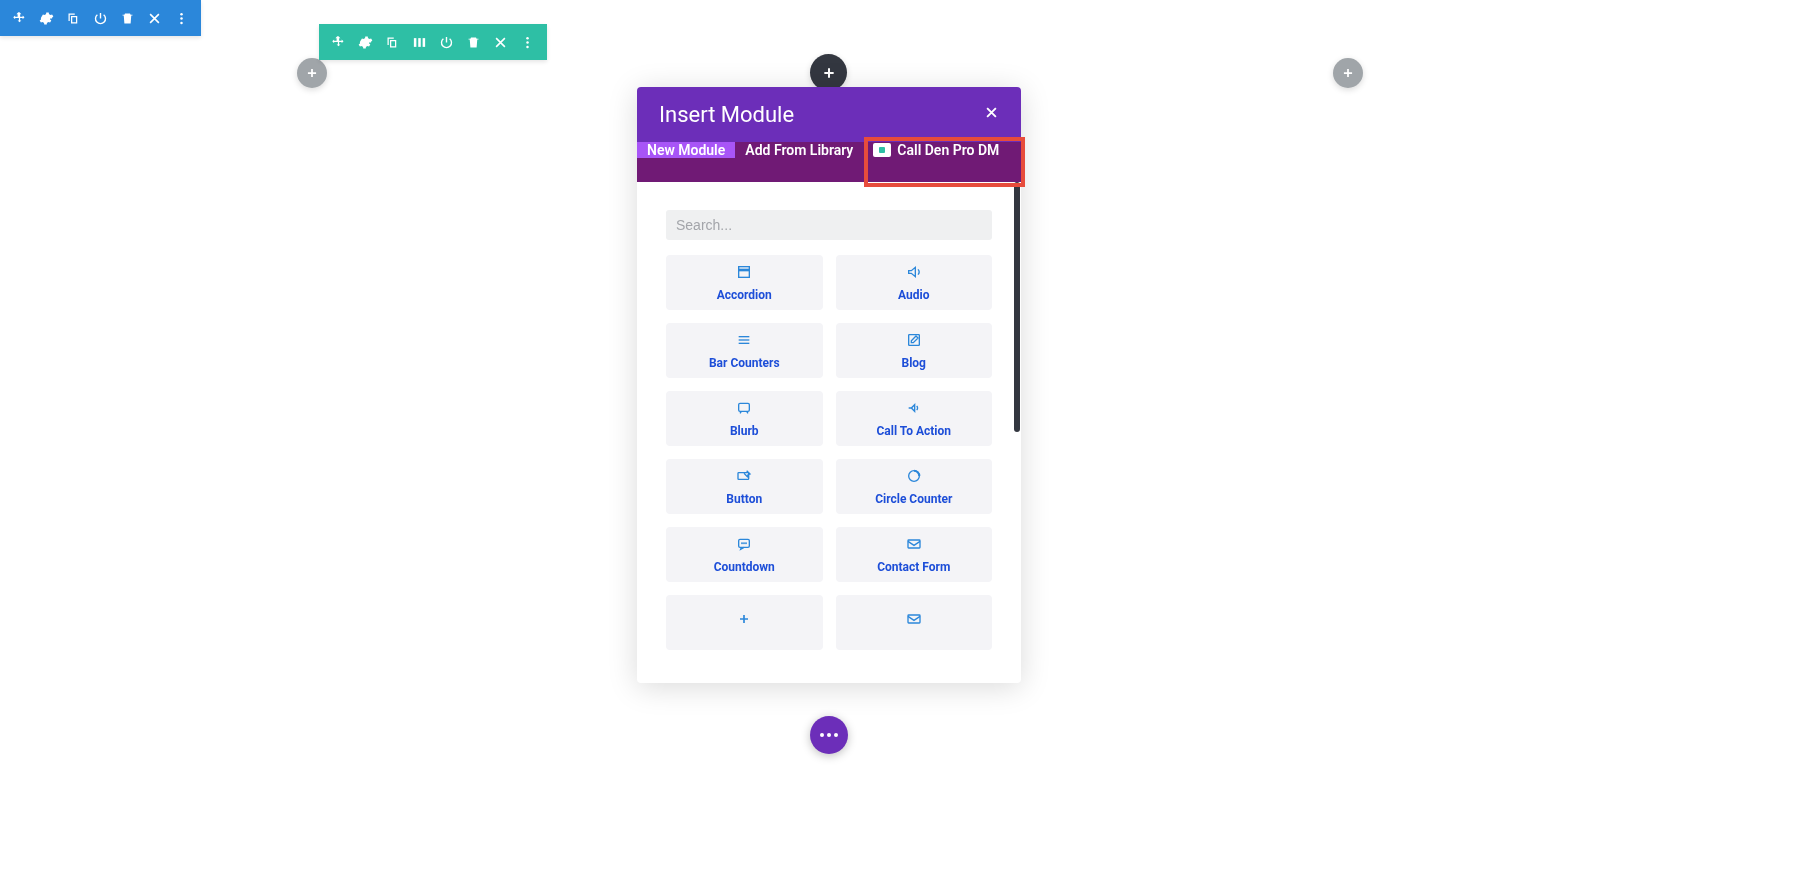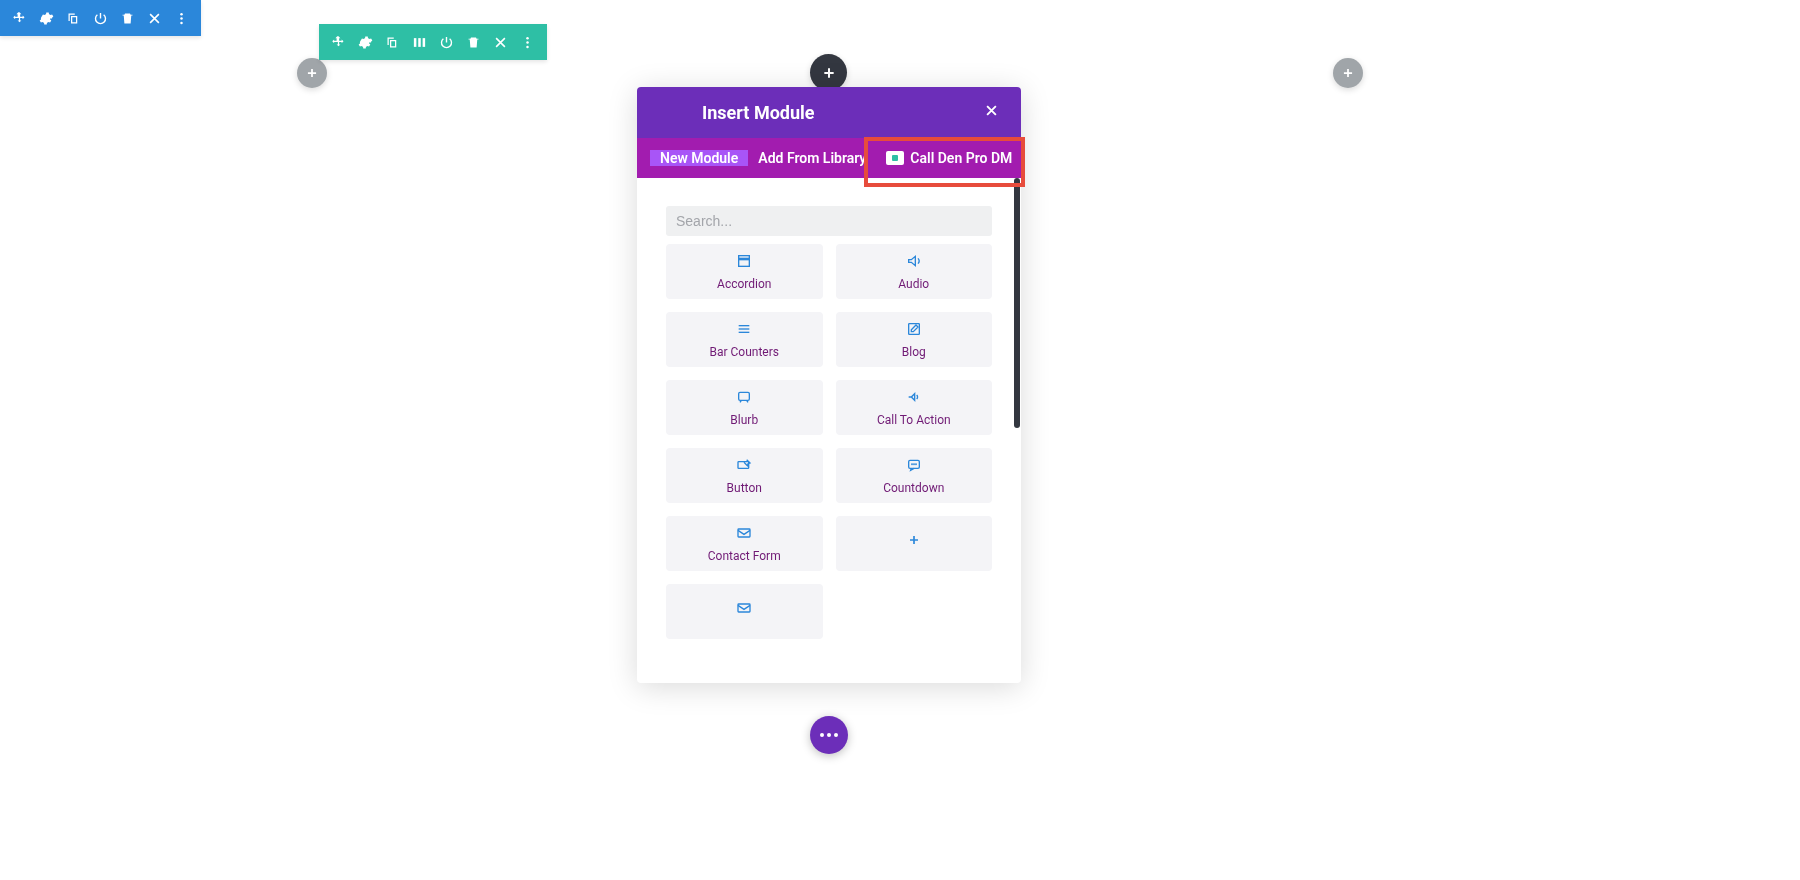--- a/index.html
+++ b/index.html
@@ -74,30 +74,29 @@
       flex-direction: column;
     }
     .modal-header {
       background: #6c2eb9;
       color: #fff;
       display: flex;
       align-items: center;
       justify-content: space-between;
       padding: 15px 22px;
     }
-    .modal-title { font-size: 18px; font-weight: 700; margin-left: 43px; }
+    .modal-title { font-size: 22px; font-weight: 400; }
     .modal-close { cursor: pointer; }
     .modal-close svg { width: 15px; height: 15px; }
     
     .modal-tabs {
-      background: #a21caf;
-      display: flex;
-      align-items: center;
+      background: #701a75;
+      display: flex;
+      align-items: flex-start;
       height: 40px;
-      padding-left: 13px;
     }
     .modal-tab {
       color: #fff;
       font-size: 14px;
       font-weight: 600;
       display: flex;
       align-items: center;
       padding: 0 10px;
       cursor: pointer;
       white-space: nowrap;
@@ -136,21 +135,21 @@
     }
     .search-input {
       width: 100%;
       height: 30px;
       background: #eff0f1;
       border: none;
       border-radius: 3px;
       padding: 0 10px;
       font-size: 14px;
       color: #a3a5aa;
-      margin-bottom: 8px;
+      margin-bottom: 15px;
     }
     .search-input::placeholder { color: #a3a5aa; }
     
     .module-grid {
       display: grid;
       grid-template-columns: 1fr 1fr;
       gap: 13px;
     }
     .module-item {
       background: #f4f4f7;
@@ -163,22 +162,22 @@
       cursor: pointer;
       padding: 6px;
     }
     .module-item .icon {
       color: #2b87da;
       margin-bottom: 4px;
     }
     .module-item .icon svg { width: 16px; height: 16px; }
     .module-item .label {
       font-size: 12px;
-      font-weight: 400;
-      color: #701a75;
+      font-weight: 700;
+      color: #1d4ed8;
     }
     
     .float-menu {
       position: absolute;
       bottom: 126px;
       left: 810px;
       width: 38px;
       height: 38px;
       border-radius: 50%;
       background: #6c2eb9;
@@ -374,20 +373,27 @@
           </div>
           <div class="module-item">
             <div class="icon"><svg viewBox="0 0 24 24" fill="none" stroke="currentColor" stroke-width="2">
                 <rect x="3" y="7" width="16" height="10" rx="1"></rect>
                 <path d="M16 4l5 5-3 1-1 3-5-5"></path>
               </svg></div>
             <div class="label">Button</div>
           </div>
           <div class="module-item">
             <div class="icon"><svg viewBox="0 0 24 24" fill="none" stroke="currentColor" stroke-width="2">
+                <circle cx="12" cy="12" r="8"></circle>
+                <path d="M12 4a8 8 0 018 8" stroke-width="3"></path>
+              </svg></div>
+            <div class="label">Circle Counter</div>
+          </div>
+          <div class="module-item">
+            <div class="icon"><svg viewBox="0 0 24 24" fill="none" stroke="currentColor" stroke-width="2">
                 <rect x="4" y="5" width="16" height="12" rx="2"></rect>
                 <path d="M8 17l-1 3 5-3"></path>
                 <circle cx="9" cy="11" r="0.5" fill="currentColor"></circle>
                 <circle cx="12" cy="11" r="0.5" fill="currentColor"></circle>
                 <circle cx="15" cy="11" r="0.5" fill="currentColor"></circle>
               </svg></div>
             <div class="label">Countdown</div>
           </div>
           <div class="module-item">
             <div class="icon"><svg viewBox="0 0 24 24" fill="none" stroke="currentColor" stroke-width="2">

